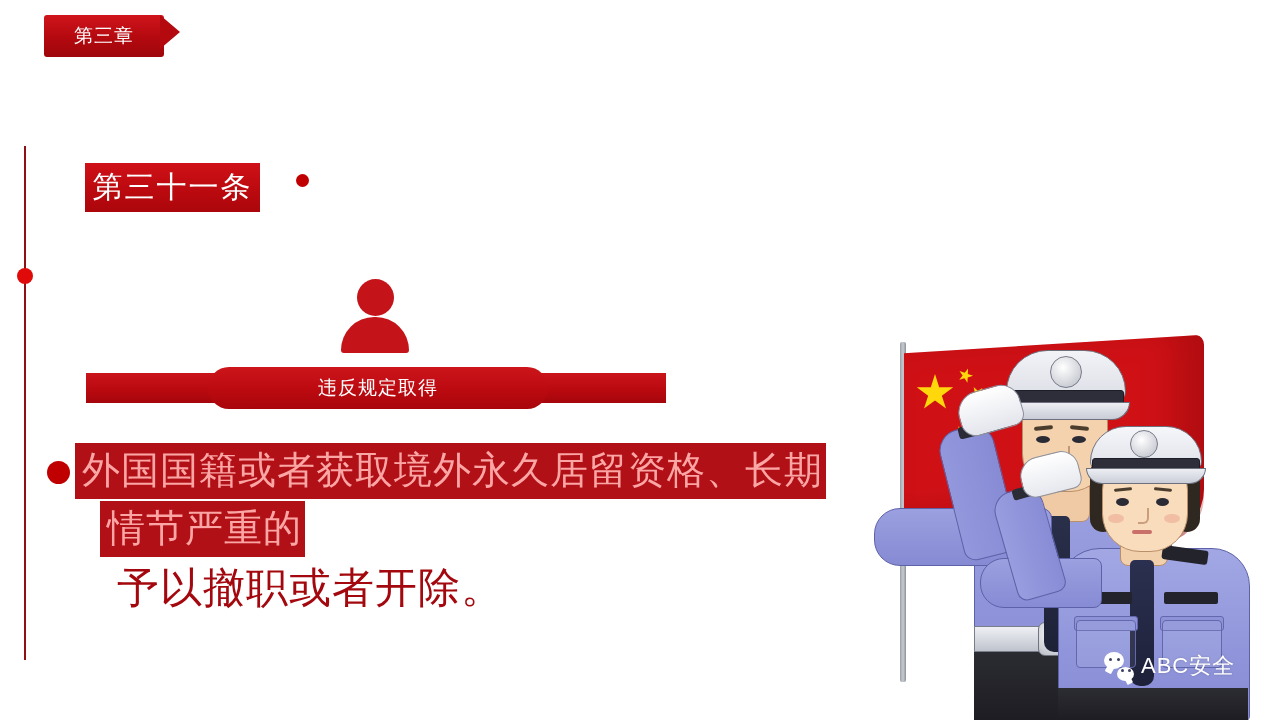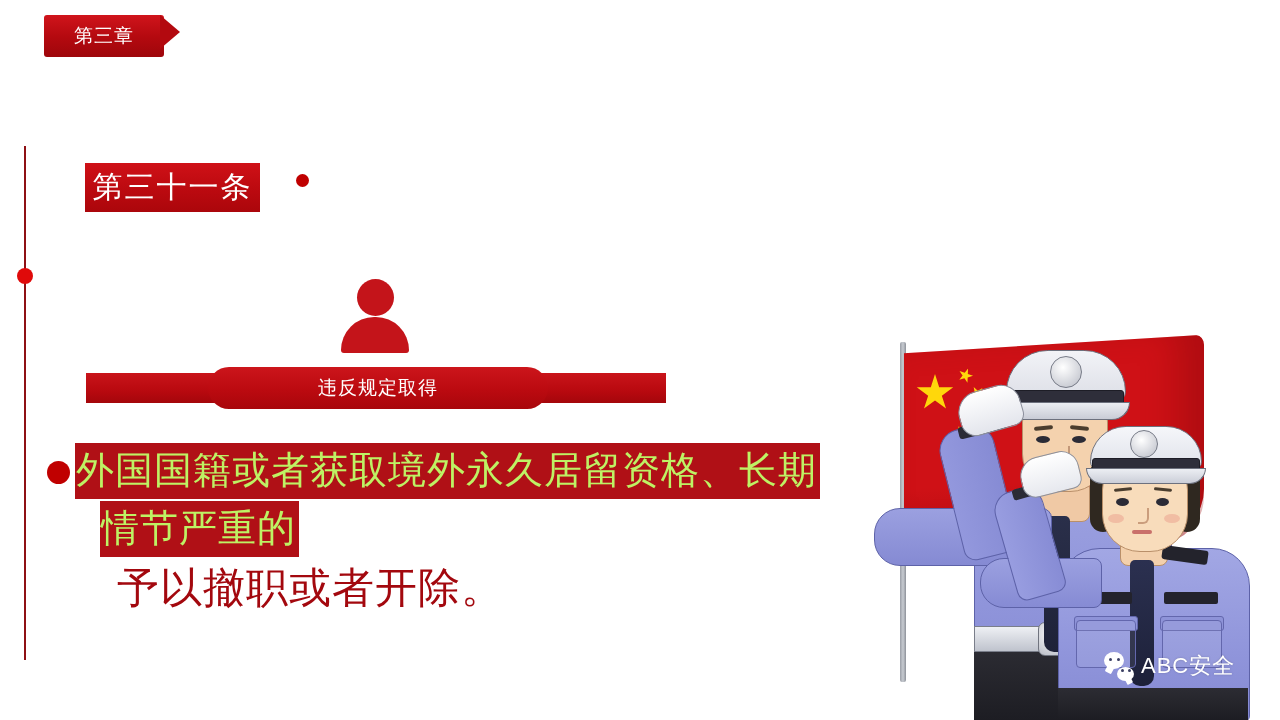--- a/index.html
+++ b/index.html
@@ -178,24 +178,24 @@
     background: #c00000;
   }
   .statement-body {
     position: absolute;
     left: 28px; top: 0;
     width: 760px;
   }
   .hl-line {
     display: inline-block;
     background: #b01016;
-    color: #bef264;
+    color: #fca5a5;
     font-size: 38px;
     line-height: 50px;
-    padding: 2px 3px 4px 1px;
+    padding: 2px 3px 4px 7px;
     letter-spacing: 1px;
     white-space: nowrap;
   }
   .hl-wrap2 {
     margin-top: 2px;
     margin-left: 25px;
   }
   .plain-line {
     margin-top: 4px;
     margin-left: 42px;

